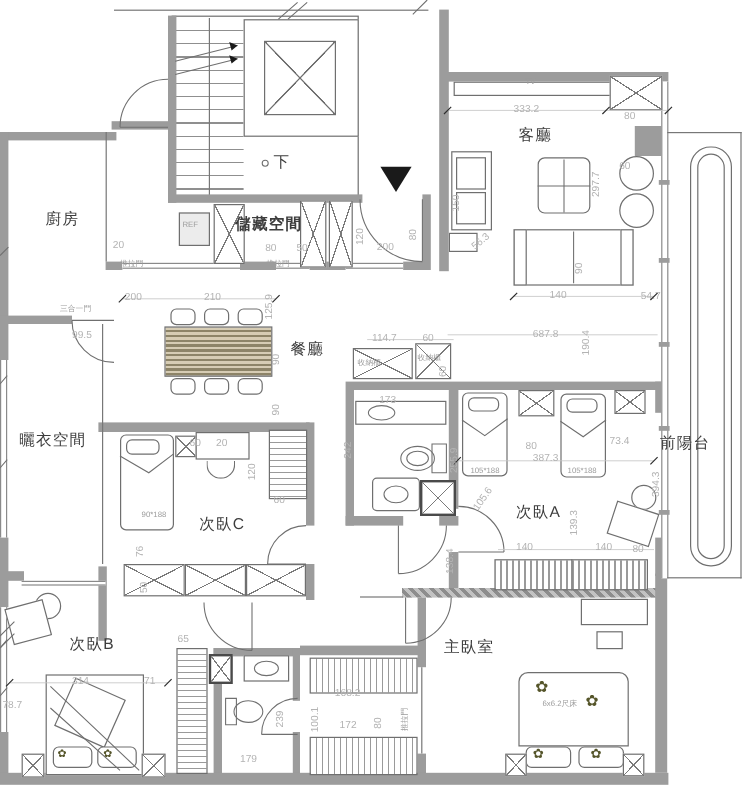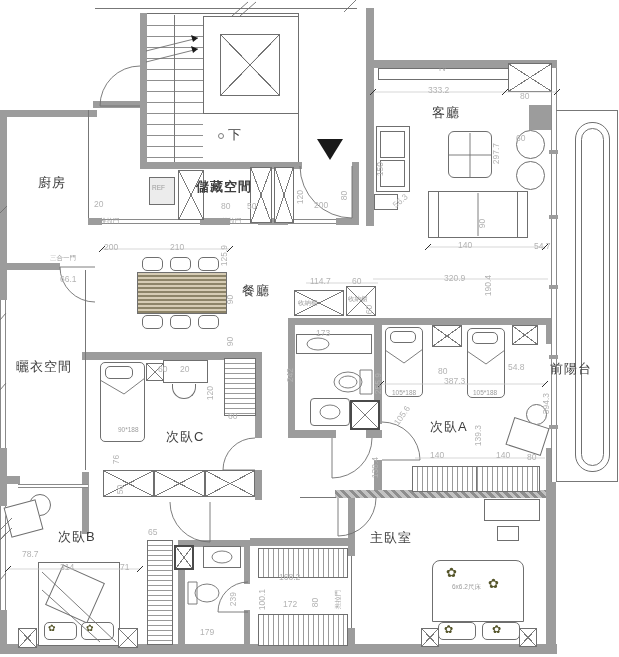--- a/index.html
+++ b/index.html
@@ -236,79 +236,79 @@
     <polygon points="198,38 191,35 193,42" fill="#1a1a1a"></polygon>
   </svg>
 <span class="lb room" style="left: 38px; top: 176px;">廚房</span>
     <span class="lb room" style="left: 196px; top: 180px; font-weight: bold;">儲藏空間</span>
     <span class="lb room" style="left: 432px; top: 106px;">客廳</span>
     <span class="lb room" style="left: 242px; top: 284px;">餐廳</span>
     <span class="lb room" style="left: 16px; top: 360px;">曬衣空間</span>
     <span class="lb room" style="left: 166px; top: 430px;">次臥C</span>
     <span class="lb room" style="left: 430px; top: 420px;">次臥A</span>
     <span class="lb room" style="left: 58px; top: 530px;">次臥B</span>
-    <span class="lb room" style="left: 370px; top: 532px; font-family: Liberation Mono, monospace;">主臥室</span>
+    <span class="lb room" style="left: 370px; top: 532px;">主臥室</span>
     <span class="lb room" style="left: 550px; top: 362px;">前陽台</span>
     <span class="lb room" style="left: 228px; top: 128px;">下</span>
     <span class="lb tiny" style="left: 438px; top: 66px;">TV</span>
     <span class="lb tiny" style="left: 152px; top: 185px;">REF</span>
     <span class="lb dim" style="left: 428px; top: 86px;">333.2</span>
     <span class="lb dim" style="left: 520px; top: 92px;">80</span>
     <span class="lb dim" style="left: 516px; top: 134px;">60</span>
     <span class="lb dim" style="left: 496px; top: 160px; transform: rotate(-90deg);">297.7</span>
     <span class="lb dim" style="left: 380px; top: 172px; transform: rotate(-90deg);">150</span>
     <span class="lb dim" style="left: 394px; top: 202px; transform: rotate(-40deg);">56.3</span>
     <span class="lb dim" style="left: 482px; top: 224px; transform: rotate(-90deg);">90</span>
     <span class="lb dim" style="left: 458px; top: 241px;">140</span>
     <span class="lb dim" style="left: 534px; top: 242px;">54.7</span>
-    <span class="lb dim" style="left: 444px; top: 274px;">320.9</span>
+    <span class="lb dim" style="left: 444px; top: 274px;">687.8</span>
     <span class="lb dim" style="left: 488px; top: 292px; transform: rotate(-90deg);">190.4</span>
     <span class="lb dim" style="left: 314px; top: 201px;">200</span>
     <span class="lb dim" style="left: 300px; top: 200px; transform: rotate(-90deg);">120</span>
     <span class="lb dim" style="left: 344px; top: 196px; transform: rotate(-90deg);">80</span>
     <span class="lb dim" style="left: 94px; top: 200px;">20</span>
     <span class="lb tiny" style="left: 100px; top: 218px;">推拉門</span>
     <span class="lb dim" style="left: 221px; top: 202px;">80</span>
     <span class="lb dim" style="left: 247px; top: 202px;">50</span>
     <span class="lb tiny" style="left: 222px; top: 218px;">推拉門</span>
     <span class="lb dim" style="left: 104px; top: 243px;">200</span>
     <span class="lb dim" style="left: 170px; top: 243px;">210</span>
     <span class="lb dim" style="left: 224px; top: 262px; transform: rotate(-90deg);">125.9</span>
     <span class="lb dim" style="left: 230px; top: 300px; transform: rotate(-90deg);">90</span>
     <span class="lb dim" style="left: 230px; top: 342px; transform: rotate(-90deg);">90</span>
-    <span class="lb dim" style="left: 60px; top: 275px;">66.1</span>
+    <span class="lb dim" style="left: 60px; top: 275px;">99.5</span>
     <span class="lb tiny" style="left: 50px; top: 255px;">三合一門</span>
     <span class="lb dim" style="left: 310px; top: 277px;">114.7</span>
     <span class="lb dim" style="left: 352px; top: 277px;">60</span>
     <span class="lb dim" style="left: 369px; top: 310px; transform: rotate(-90deg);">60</span>
     <span class="lb tiny" style="left: 298px; top: 300px;">收納櫃</span>
     <span class="lb tiny" style="left: 348px; top: 296px;">收納櫃</span>
     <span class="lb dim" style="left: 316px; top: 329px;">173</span>
     <span class="lb dim" style="left: 290px; top: 378px; transform: rotate(-90deg);">242</span>
     <span class="lb dim" style="left: 378px; top: 390px; transform: rotate(-90deg);">255.9</span>
     <span class="lb dim" style="left: 438px; top: 367px;">80</span>
-    <span class="lb dim" style="left: 508px; top: 363px;">54.8</span>
+    <span class="lb dim" style="left: 508px; top: 363px;">73.4</span>
     <span class="lb dim" style="left: 444px; top: 377px;">387.3</span>
     <span class="lb tiny" style="left: 392px; top: 390px;">105*188</span>
     <span class="lb tiny" style="left: 473px; top: 390px;">105*188</span>
     <span class="lb dim" style="left: 478px; top: 442px; transform: rotate(-90deg);">139.3</span>
     <span class="lb dim" style="left: 396px; top: 420px; transform: rotate(-55deg);">105.6</span>
     <span class="lb dim" style="left: 375px; top: 474px; transform: rotate(-90deg);">138.4</span>
     <span class="lb dim" style="left: 430px; top: 451px;">140</span>
     <span class="lb dim" style="left: 496px; top: 451px;">140</span>
     <span class="lb dim" style="left: 527px; top: 453px;">80</span>
     <span class="lb dim" style="left: 546px; top: 410px; transform: rotate(-90deg);">394.3</span>
     <span class="lb dim" style="left: 158px; top: 365px;">60</span>
     <span class="lb dim" style="left: 180px; top: 365px;">20</span>
     <span class="lb dim" style="left: 210px; top: 396px; transform: rotate(-90deg);">120</span>
     <span class="lb dim" style="left: 228px; top: 412px;">60</span>
     <span class="lb tiny" style="left: 118px; top: 427px;">90*188</span>
     <span class="lb dim" style="left: 116px; top: 460px; transform: rotate(-90deg);">76</span>
     <span class="lb dim" style="left: 120px; top: 490px; transform: rotate(-90deg);">50</span>
-    <span class="lb dim" style="left: 2px; top: 550px; margin-left: 20px;">78.7</span>
+    <span class="lb dim" style="left: 2px; top: 583px;">78.7</span>
     <span class="lb dim" style="left: 60px; top: 563px;">314</span>
     <span class="lb dim" style="left: 120px; top: 563px;">71</span>
     <span class="lb dim" style="left: 148px; top: 528px;">65</span>
     <span class="lb dim" style="left: 279px; top: 573px;">168.2</span>
     <span class="lb dim" style="left: 262px; top: 606px; transform: rotate(-90deg);">100.1</span>
     <span class="lb dim" style="left: 283px; top: 600px;">172</span>
     <span class="lb dim" style="left: 315px; top: 603px; transform: rotate(-90deg);">80</span>
     <span class="lb tiny" style="left: 338px; top: 606px; transform: rotate(-90deg);">推拉門</span>
     <span class="lb dim" style="left: 233px; top: 602px; transform: rotate(-90deg);">239</span>
     <span class="lb dim" style="left: 200px; top: 628px;">179</span>

